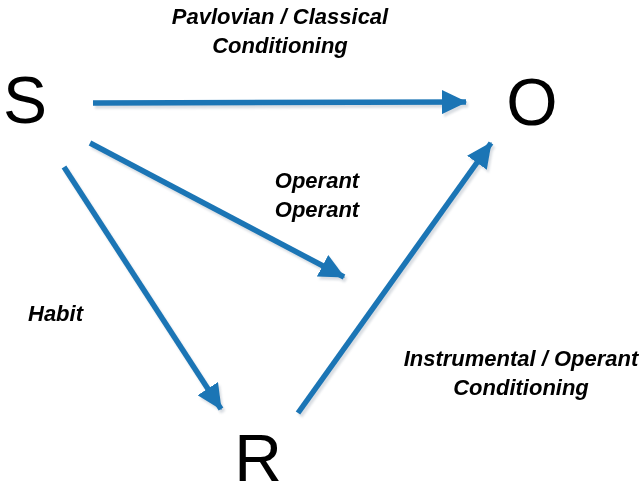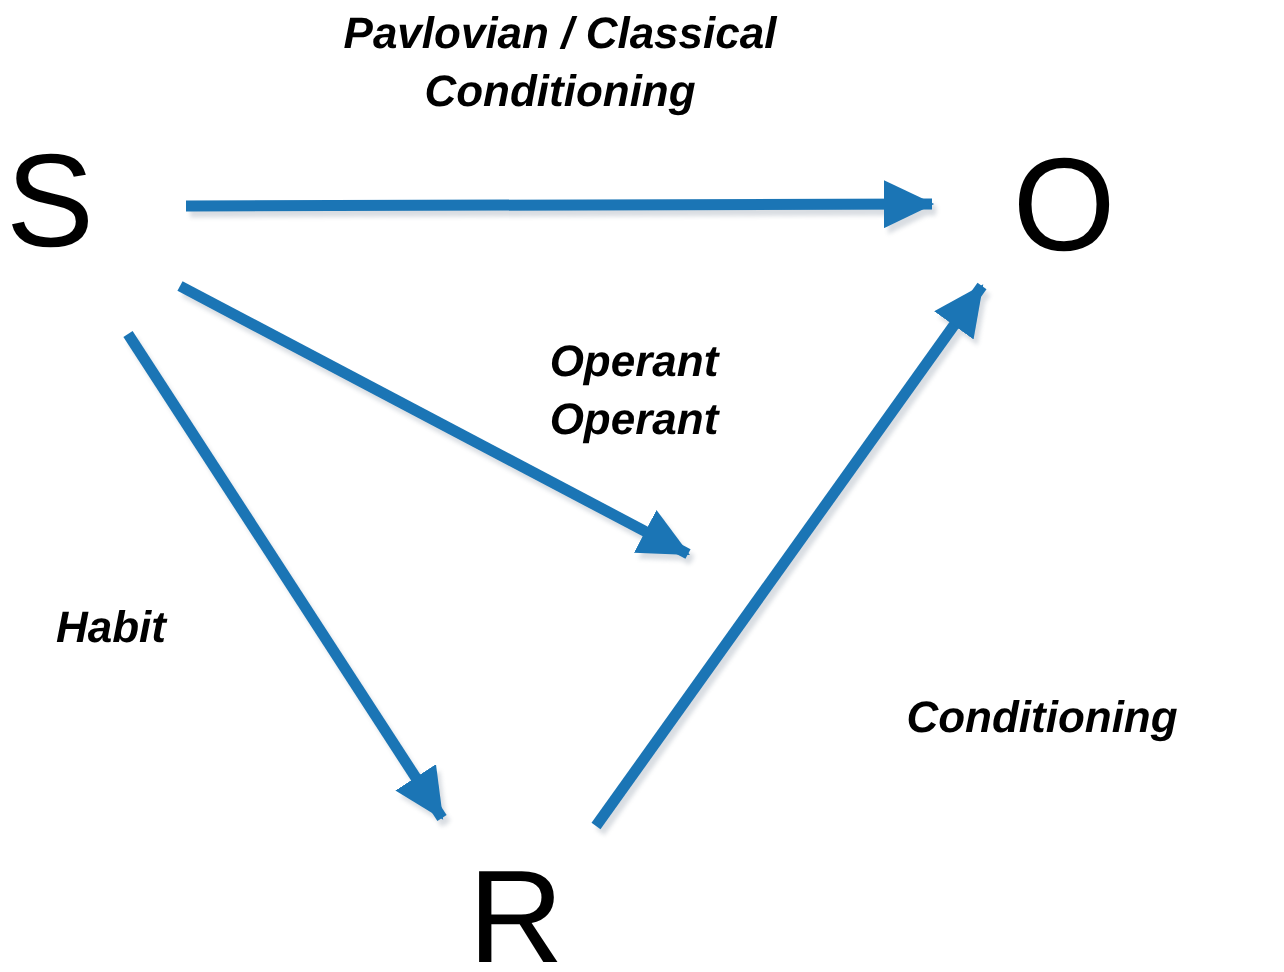--- a/index.html
+++ b/index.html
@@ -83,16 +83,17 @@
   <div class="edge-label centered" style="left:317px; top:166px;">
     <span>Operant</span>
     <span>Operant</span>
   </div>
 
   <div class="edge-label" style="left:28px; top:283px;margin-top:16px;">
     <span>Habit</span>
   </div>
 
   <div class="edge-label centered" style="left:521px; top:344px;">
+    <span>Instrumental / Operant</span>
     <span>Conditioning</span>
   </div>
 
 </div>
 
 </body></html>

